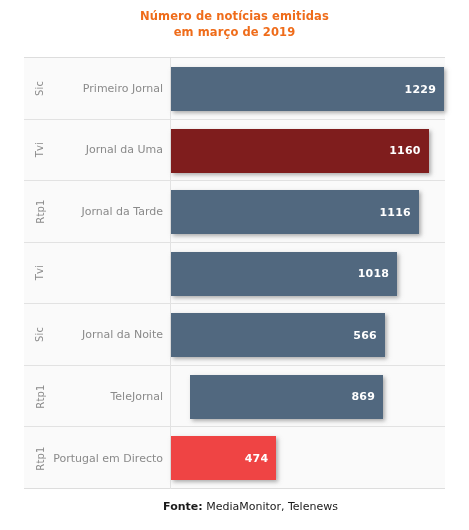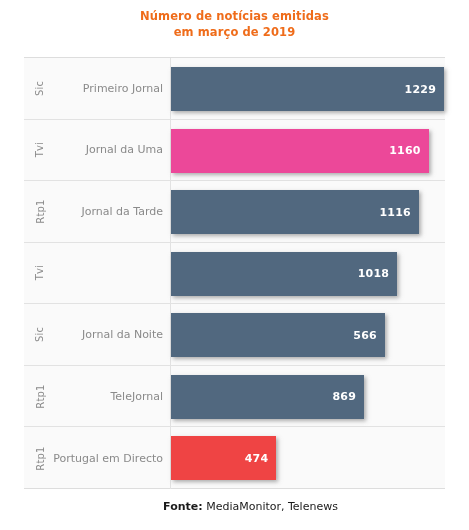--- a/index.html
+++ b/index.html
@@ -166,21 +166,21 @@
         </div>
       </div>
       <div class="row">
         <div class="cat-cell">
           <div class="channel">
             <span>Tvi</span>
           </div>
           <div class="program">Jornal da Uma</div>
         </div>
         <div class="bar-cell">
-          <div class="bar" style="width: 257.673px; background: #ec4899;">
+          <div class="bar" style="width: 257.673px; background: #7f1d1d;">
             <span class="bar-value">1160</span>
           </div>
         </div>
       </div>
       <div class="row">
         <div class="cat-cell">
           <div class="channel">
             <span>Rtp1</span>
           </div>
           <div class="program">Jornal da Tarde</div>
@@ -217,21 +217,21 @@
         </div>
       </div>
       <div class="row">
         <div class="cat-cell">
           <div class="channel">
             <span>Rtp1</span>
           </div>
           <div class="program">TeleJornal</div>
         </div>
         <div class="bar-cell">
-          <div class="bar" style="width: 193.033px; background: rgb(81, 104, 127);">
+          <div class="bar" style="width: 193.033px; background: rgb(81, 104, 127); margin-left: 19px;">
             <span class="bar-value">869</span>
           </div>
         </div>
       </div>
       <div class="row">
         <div class="cat-cell">
           <div class="channel">
             <span>Rtp1</span>
           </div>
           <div class="program">Portugal em Directo</div>

